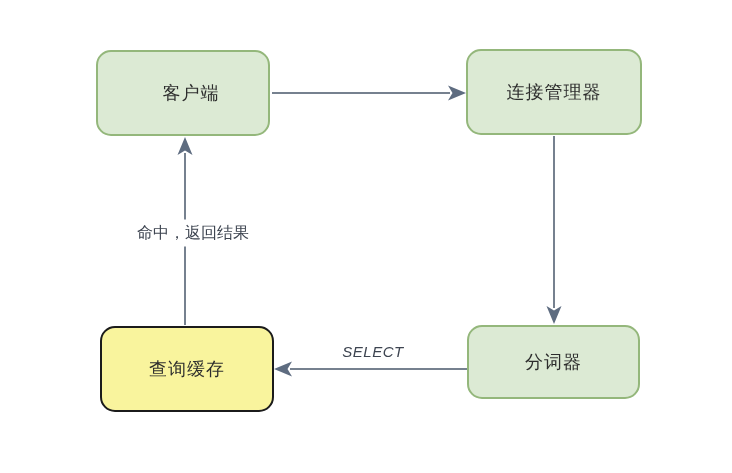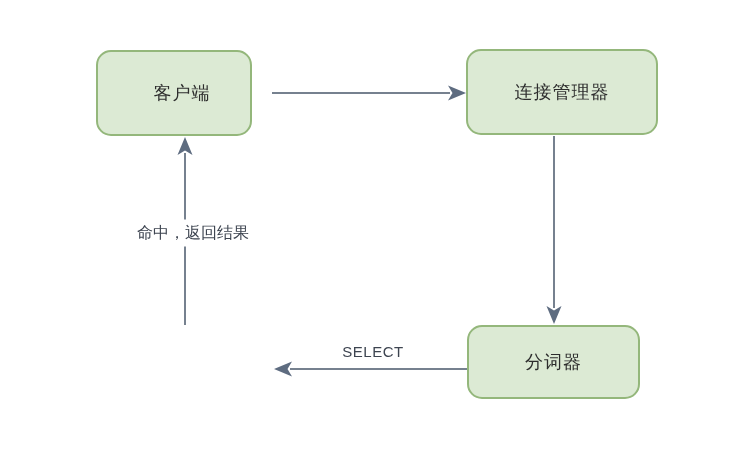--- a/index.html
+++ b/index.html
@@ -34,22 +34,22 @@
     letter-spacing: 1px;
   }
   .node-green {
     background: #dcead4;
     border: 2px solid #94b77b;
   }
   .node-yellow {
     background: #f9f49d;
     border: 2px solid #1b1b1b;
   }
-  #node-client            { left: 96px;  top: 50px;  width: 156px; height: 86px; padding-left: 16px; }
-  #node-connection-manager{ left: 466px; top: 49px;  width: 192px; height: 86px; }
+  #node-client            { left: 96px;  top: 50px;  width: 174px; height: 86px; padding-left: 16px; }
+  #node-connection-manager{ left: 466px; top: 49px;  width: 176px; height: 86px; }
   #node-query-cache       { left: 100px; top: 326px; width: 174px; height: 86px; }
   #node-tokenizer         { left: 467px; top: 325px; width: 173px; height: 74px; }
 
   .edge-label {
     position: absolute;
     transform: translate(-50%, -50%);
     color: #3d4450;
     white-space: nowrap;
     text-align: right;
   }
@@ -58,20 +58,21 @@
     top: 233px;
     font-size: 16px;
     background: #ffffff;
     padding: 3px 5px;
   }
   #label-select {
     left: 373px;
     top: 351px;
     font-size: 15px;
     letter-spacing: 0.5px;
+    font-style: italic;
   }
   .arrow-line {
     stroke: #76818f;
     stroke-width: 2;
     fill: none;
   }
   .arrow-head {
     fill: #5e6c80;
     stroke: none;
   }
@@ -105,20 +106,23 @@
   </svg>
 
   <div class="node node-green" id="node-client">
     <span>客户端</span>
   </div>
 
   <div class="node node-green" id="node-connection-manager">
     <span>连接管理器</span>
   </div>
 
+  <div class="node node-yellow" id="node-query-cache">
+    <span>查询缓存</span>
+  </div>
 
   <div class="node node-green" id="node-tokenizer">
     <span>分词器</span>
   </div>
 
   <div class="edge-label" id="label-cache-hit">命中，返回结果</div>
 
   <div class="edge-label" id="label-select">SELECT</div>
 
 </div>

